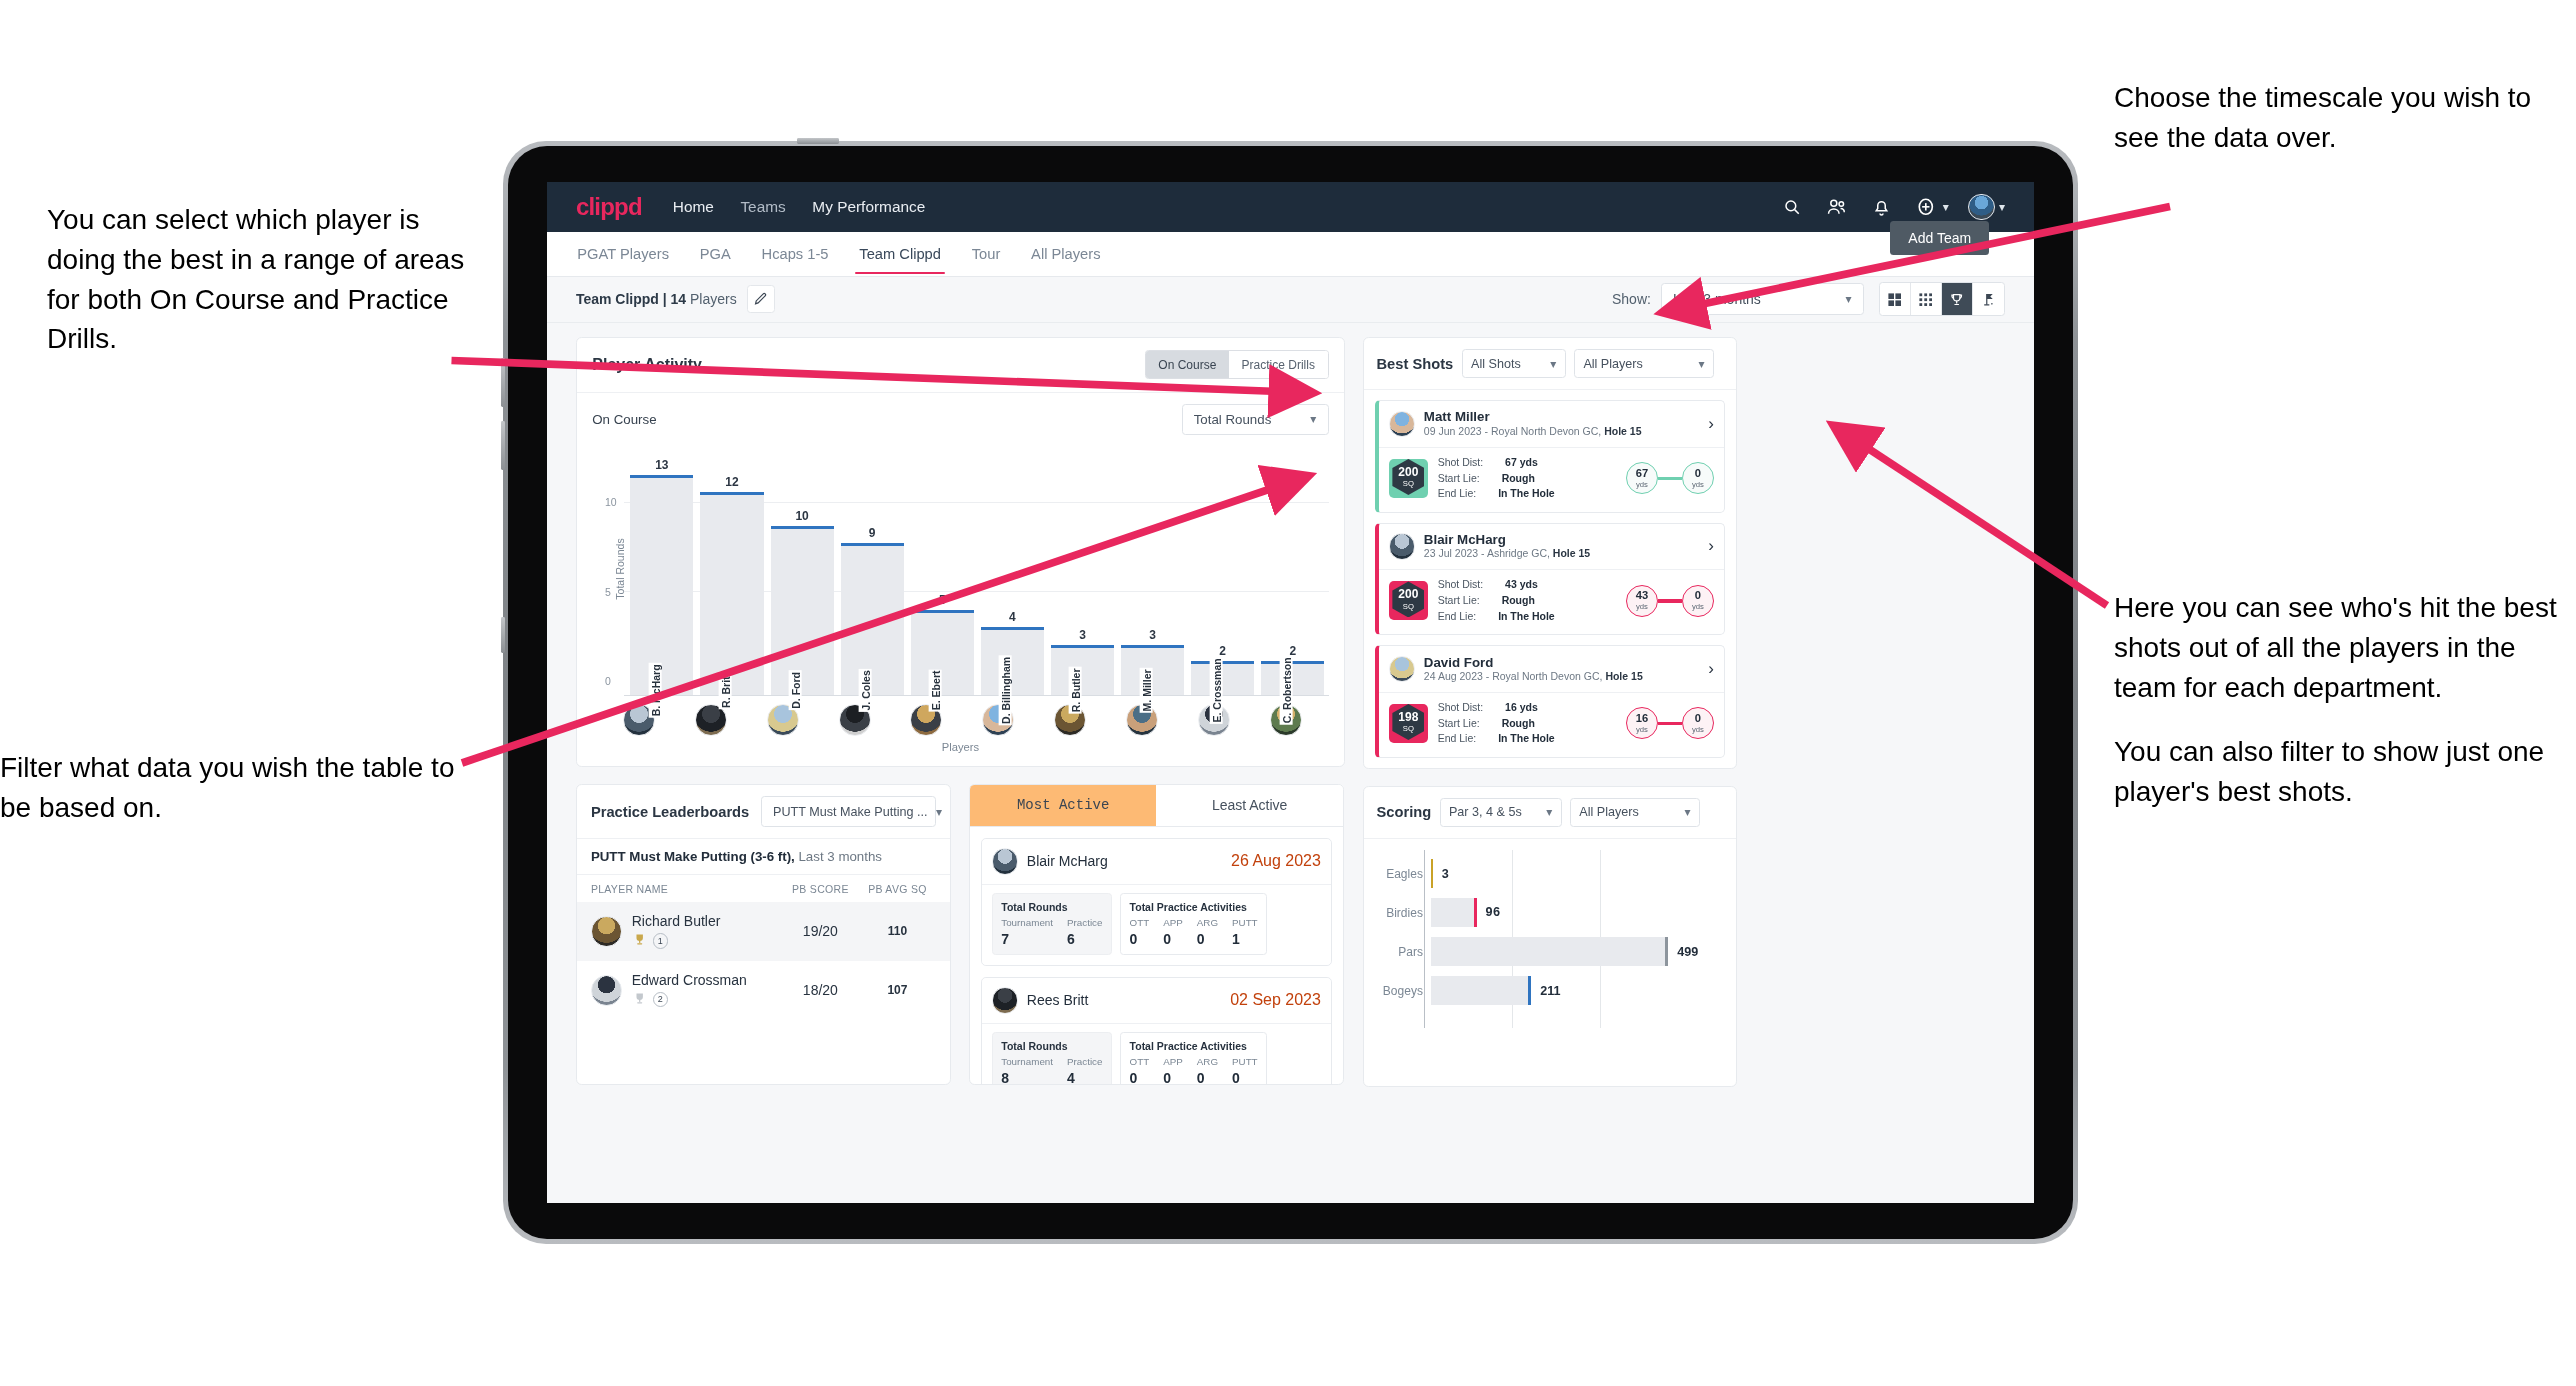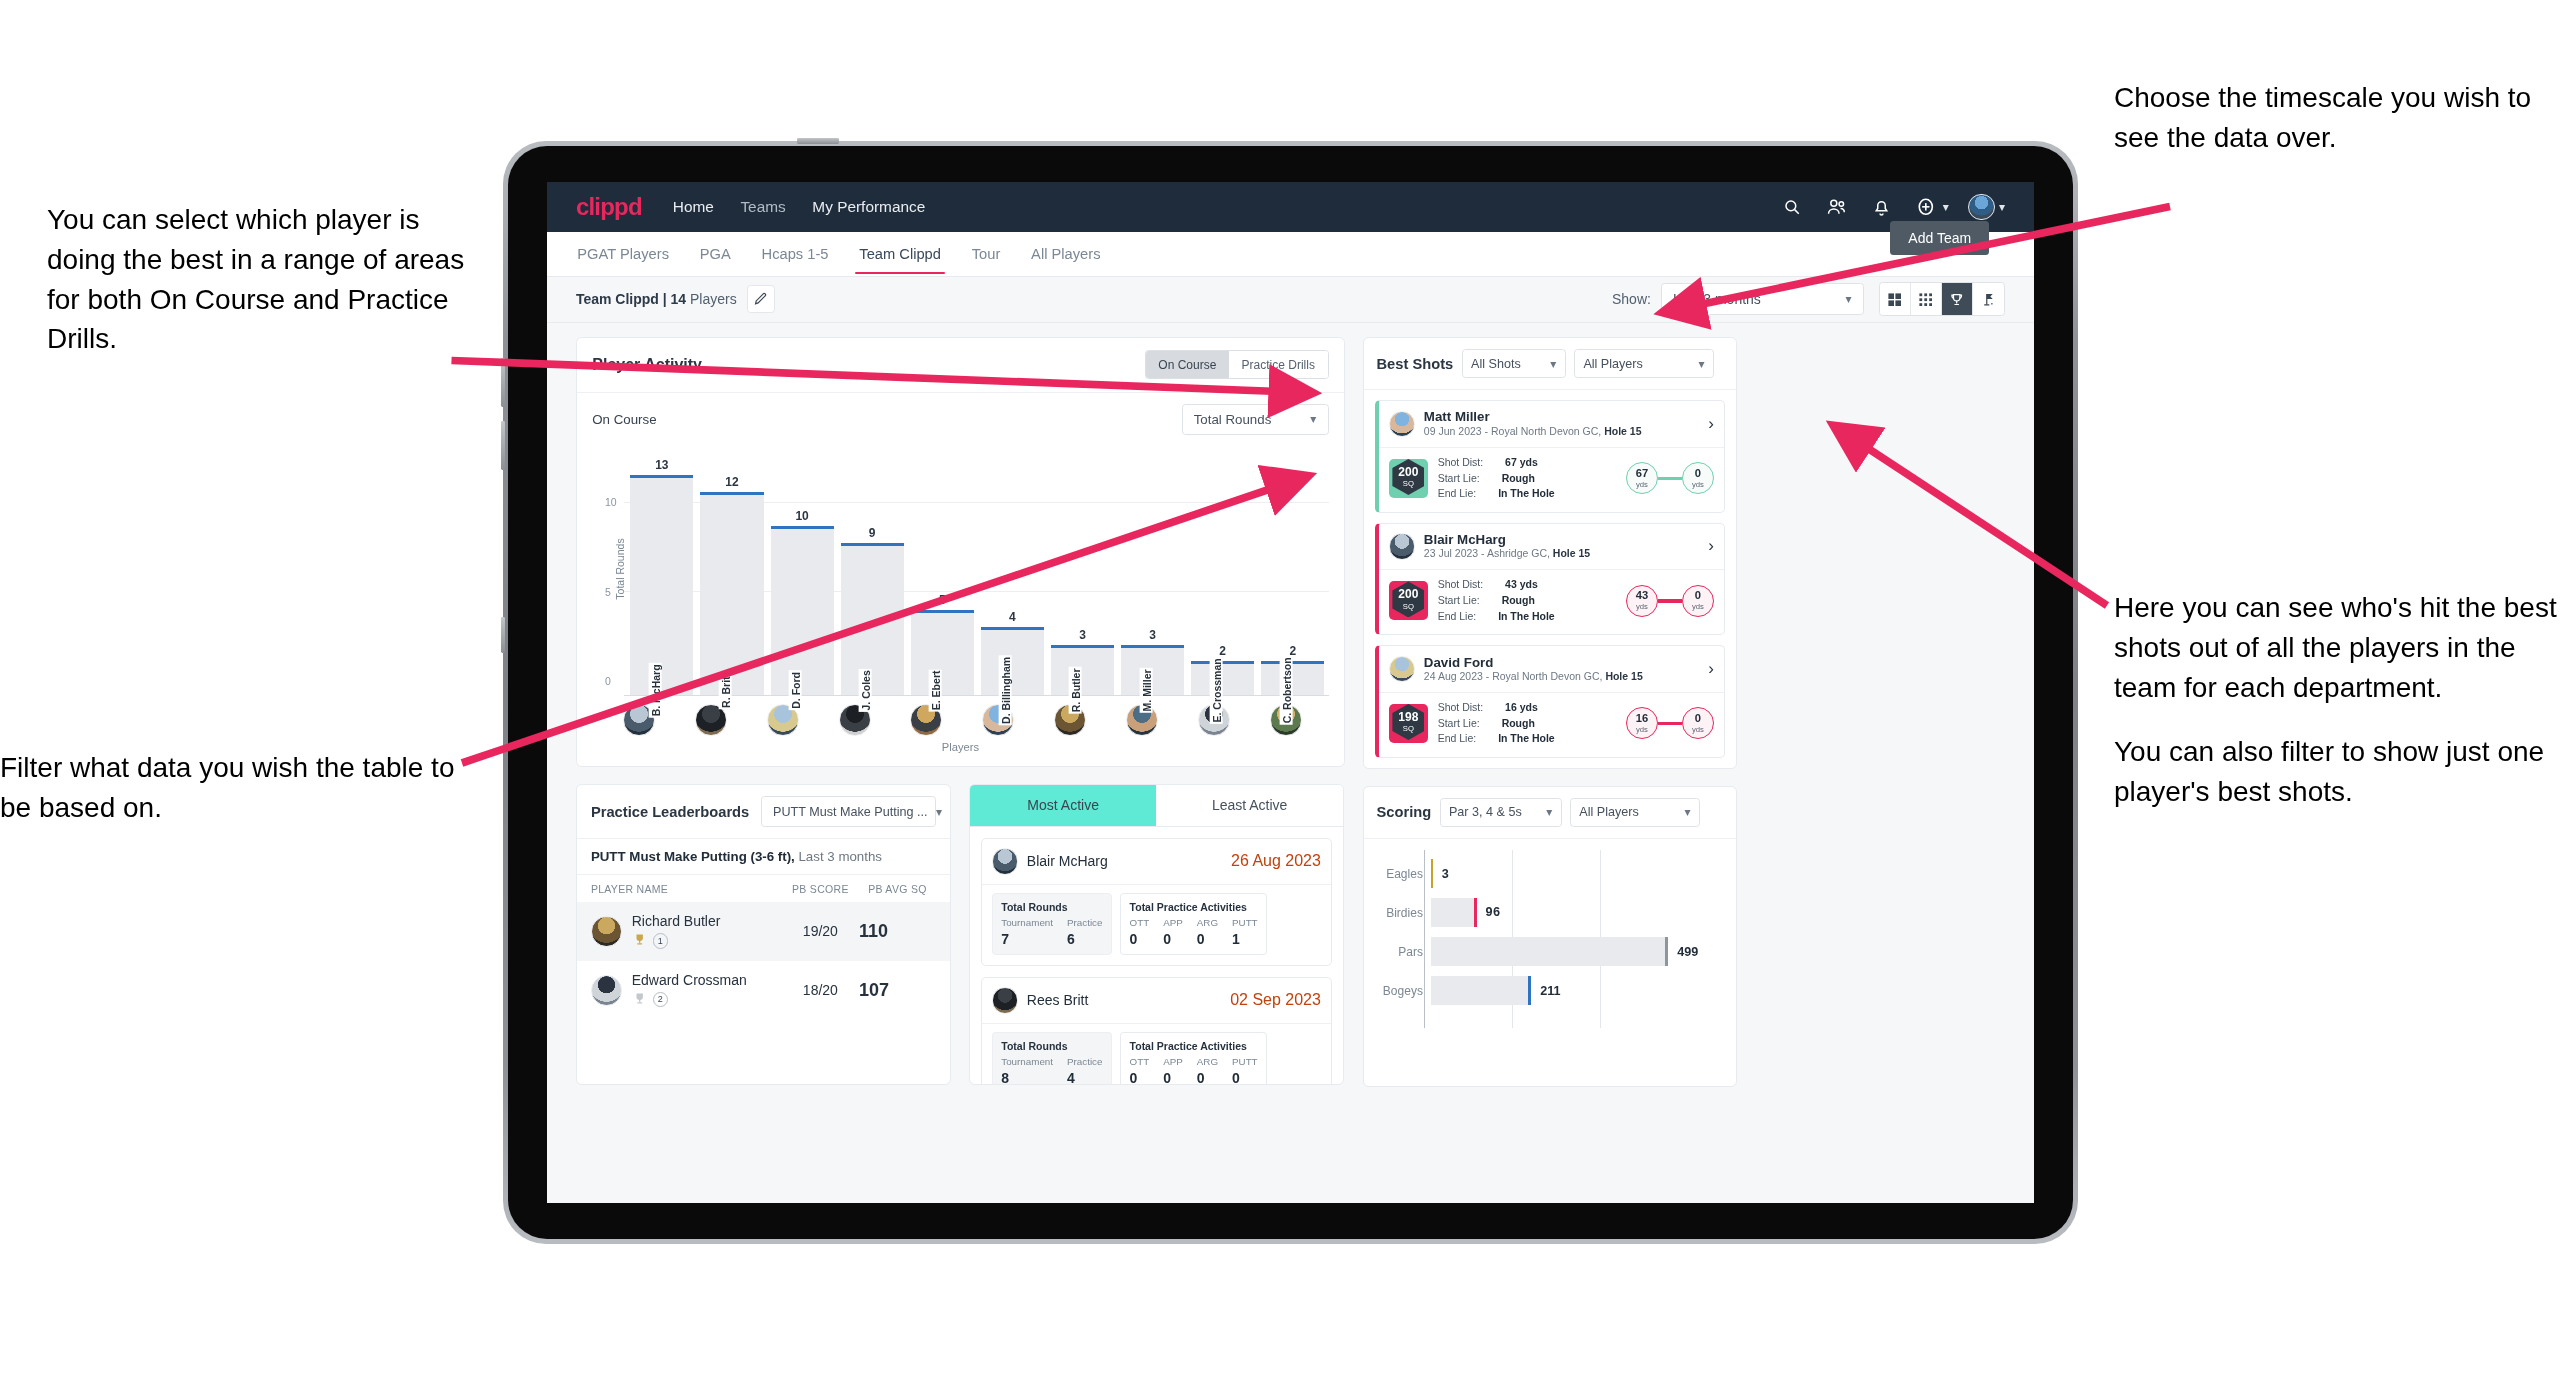--- a/index.html
+++ b/index.html
@@ -194,30 +194,30 @@
   .pl-sub { padding: 9.8px 14px; font-size:13.3px; color:#6d7884; border-bottom:0.7px solid #eef0f3; }
   .pl-sub b { color:#222d3a; font-weight:700; }
   .pl-cols { display:flex; padding: 8.4px 14px 7px; font-size:10.5px; color:#7b8794; letter-spacing:0.3px; }
   .pl-cols .c1 { flex:1; }
   .pl-cols .c2 { width: 77px; text-align:center; }
   .pl-cols .c3 { width: 77px; text-align:center; }
   .pl-row { display:flex; align-items:center; padding: 11.2px 14px; }
   .pl-row.alt { background:#f4f5f7; }
   .pl-row .c1 { flex:1; display:flex; align-items:center; gap:9.8px; }
   .pl-row .c2 { width:77px; text-align:center; font-size:14px; color:#27323f; }
-  .pl-row .c3 { width:77px; text-align:left; font-size:18px; color:#27323f; font-weight:700; }
+  .pl-row .c3 { width:77px; text-align:center; font-size:12px; color:#27323f; font-weight:700; }
   .pl-av { width: 31px; height:31px; border-radius:50%; border:1.4px solid #e7eaee; flex:none; }
   .pl-name { font-size:14px; color:#27323f; }
   .badges { display:flex; align-items:center; gap:5.6px; margin-top:2.8px; }
   .rankcirc { width:15.4px; height:15.4px; border-radius:50%; border:1px solid #b6bdc5; display:flex; align-items:center; justify-content:center; font-size:9px; color:#3b4653; }
 
   
   .matabs { display:flex; border-bottom:0.7px solid #e7eaee; }
   .matab { flex:1; text-align:center; padding: 12.6px 0; font-size:14px; color:#46515e; background:#fff; }
-  .matab.on { background:#5eead4; color:#3a4552; }
+  .matab.on { background:#fdba74; color:#3a4552;font-family:Liberation Mono, monospace; }
   .macard { margin: 11.2px; border:0.7px solid #e7eaee; border-radius:4.9px; }
   .ma-top { display:flex; align-items:center; gap:8.4px; padding: 9px 9.8px; }
   .ma-av { width:26.6px; height:26.6px; border-radius:50%; border:1.4px solid #eceef1; flex:none; }
   .ma-name { font-size:14px; color:#232e3b; }
   .ma-date { margin-left:auto; font-size:16px; color:#c2410c; }
   .ma-body { display:flex; gap:8.4px; padding: 0 9.8px 9.8px; border-top:0.7px solid #eef0f3; padding-top:8.4px; }
   .ma-box { border:0.7px solid #e7eaee; border-radius:3.5px; padding:7px 8.4px; }
   .ma-box.filled { background:#f4f5f7; border-color:#eceef1; }
   .ma-box .h { font-size:10.5px; font-weight:700; color:#27323f; margin-bottom:4.2px; }
   .ma-grid { display:flex; gap: 14px; }

